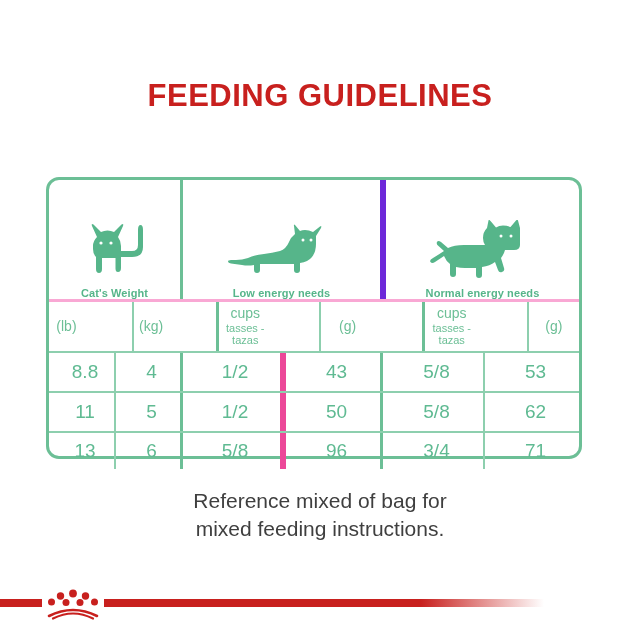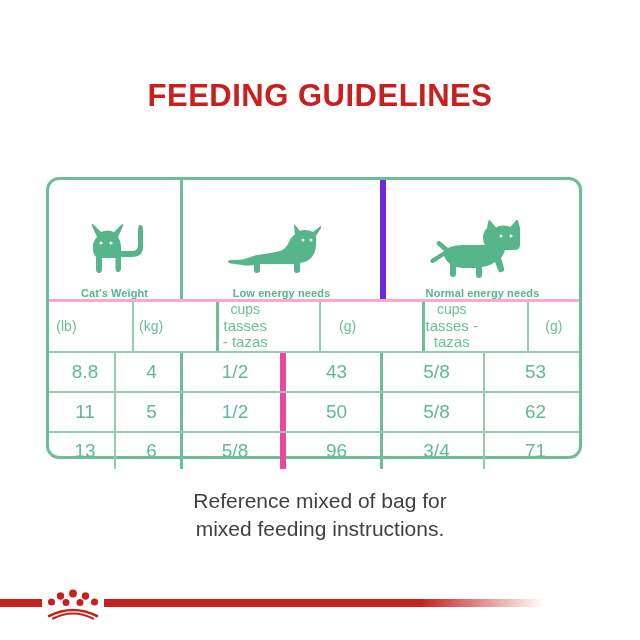--- a/index.html
+++ b/index.html
@@ -82,21 +82,21 @@
     display: flex;
     flex-direction: column;
     align-items: center;
     justify-content: center;
     box-sizing: border-box;
     font-size: 14px;
     color: #6cbf96;
     line-height: 1.12;
     text-align: center;
   }
-  .sub-cell .sm { font-size: 15px; }
+  .sub-cell .sm { font-size: 11px; }
 
   
   .data-row {
     display: flex;
     height: 40px;
     border-top: 2px solid #8dcfae;
     box-sizing: border-box;
   }
   .data-row.last { height: 38px; }
   .data-cell {

